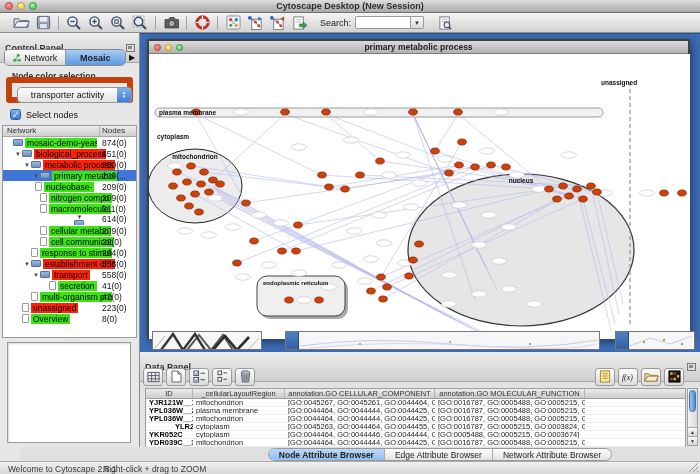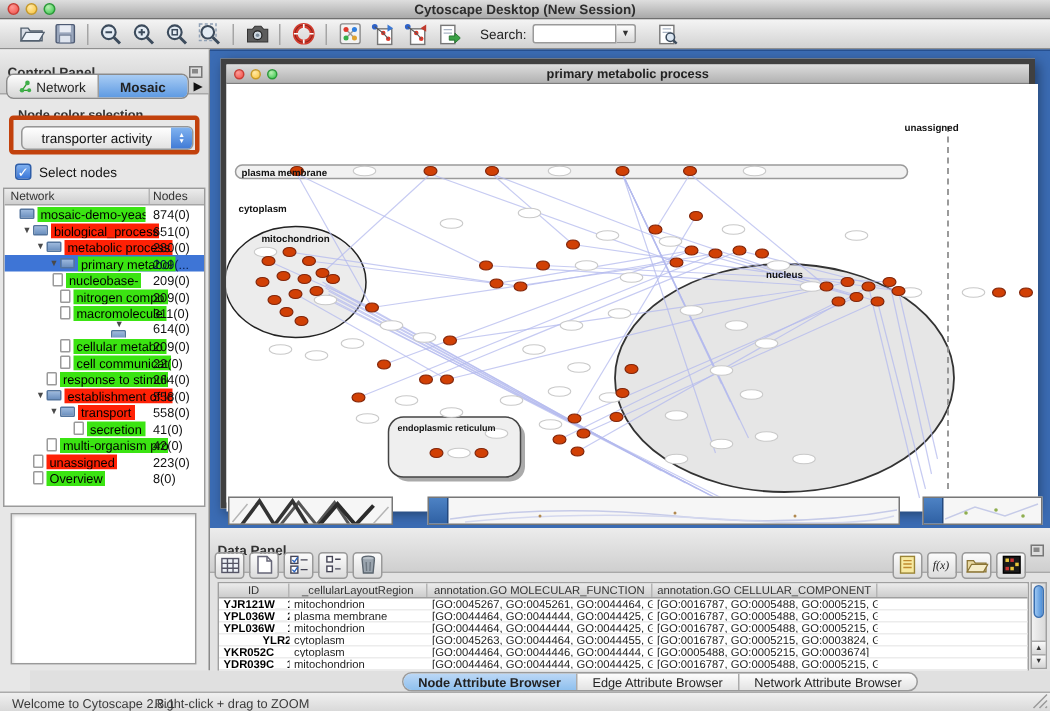--- a/index.html
+++ b/index.html
@@ -43,21 +43,21 @@
   .float-ic:before { content:""; position:absolute; left:1px; top:1px; width:4px; height:3px; background:#888; }
 
   #cp-tabs { position:absolute; left:4px; top:16px; width:122px; height:17px;
     border:1px solid #8b8b8b; border-radius:5px; overflow:hidden; display:flex; background:#e3e3e3; }
   .cp-tab { flex:1; display:flex; align-items:center; justify-content:center; gap:3px;
     font-size:9px; color:#222; background:linear-gradient(#fdfdfd,#d6d6d6); border-right:1px solid #9b9b9b; }
   .cp-tab.sel { background:linear-gradient(#a8ccf4,#5e9ae2); font-weight:bold; border-right:none; }
   #cp-tab-arrow { position:absolute; left:129px; top:20px; font-size:8px; color:#111; }
 
   .group { position:absolute; left:6px; top:44px; width:127px; height:26px;
-    border:3px solid #c2410c; border-radius:3px; }
+    border:6px solid #c2410c; border-radius:3px; }
   .group-label { position:absolute; left:9px; top:38px; font-size:8.5px; font-weight:bold;
     color:#333; background:#e7e7e7; padding:0 3px; }
   .combo { position:absolute; left:5px; top:4px; width:115px; height:16px; border:1px solid #969696;
     border-radius:4px; background:linear-gradient(#ffffff,#e2e2e2); display:flex; align-items:center; overflow:hidden; }
   .combo .cval { flex:1; font-size:9px; color:#111; text-align:center; }
   .combo .cstep { width:14px; height:16px; background:linear-gradient(#85b7f2,#3c77d4);
     display:flex; flex-direction:column; align-items:center; justify-content:center; color:#fff; font-size:4.5px; line-height:4px; }
 
   #cp-check-row { position:absolute; left:10px; top:76px; display:flex; align-items:center; gap:5px; }
   .chk { width:11px; height:11px; border-radius:2.5px; background:linear-gradient(#7fb0ef,#3a76d8);
@@ -82,21 +82,21 @@
   .tnodes { position:absolute; left:99px; color:#111; }
   .trow.sel .tnodes { color:#041c4a; }
 
   #birdseye { position:absolute; left:7px; top:309px; width:124px; height:101px;
     background:#fff; border:1px solid #9a9a9a; box-shadow:inset 1px 1px 2px rgba(0,0,0,.15); }
 
   
   #desktop { position:absolute; left:140px; top:33px; width:560px; height:319px;
     background:#3b6cb4; border-top:1px solid #27508f; overflow:hidden; }
   #net-window { position:absolute; left:7px; top:5px; width:543px; height:300px;
-    background:#fff; border:4px solid #404040; box-shadow:2px 3px 8px rgba(0,0,0,.45); }
+    background:#fff; border:2px solid #404040; box-shadow:2px 3px 8px rgba(0,0,0,.45); }
   #net-titlebar { height:13px; background:linear-gradient(#dcdcdc,#b2b2b2); border-bottom:1px solid #7d7d7d;
     display:flex; align-items:center; position:relative; }
   #net-titlebar .title { position:absolute; left:0; right:0; text-align:center; font-size:8.5px; font-weight:bold; color:#222; }
   #net-canvas { position:absolute; left:0; top:13px; width:541px; height:285px; background:#fff; }
 
   .peek { position:absolute; height:19px; top:297px; background:#f6f6f6; border:1px solid #777; overflow:hidden; }
   .peek .bluecap { position:absolute; left:0; top:0; width:13px; height:19px; background:linear-gradient(#4d82c4,#2c5da0); border-right:1px solid #24497e; }
 
   
   #data-panel { position:absolute; left:140px; top:352px; width:560px; height:95px; background:#e2e2e2; }
@@ -699,22 +699,22 @@
               <rect x="2.5" y="8.5" width="2.5" height="2.5" fill="#c33"></rect>
               <rect x="6" y="8.5" width="2.5" height="2.5" fill="#e8c53a"></rect>
             </svg>
         </div>
       </div>
     </div>
     <div id="dp-table">
       <div id="dp-thead">
           <div class="dpth" style="width: 47px;">ID</div>
           <div class="dpth" style="width: 92px;">_cellularLayoutRegion</div>
+          <div class="dpth" style="width: 150px;">annotation.GO CELLULAR_COMPONENT</div>
           <div class="dpth" style="width: 150px;">annotation.GO MOLECULAR_FUNCTION</div>
-          <div class="dpth" style="width: 150px;">annotation.GO CELLULAR_COMPONENT</div>
           <div class="dpth fill"></div>
         </div>
       <div>
           <div class="dprow">
             <div class="dptd idc" style="width: 47px;">YJR121W__1</div>
             <div class="dptd" style="width: 92px;">mitochondrion</div>
             <div class="dptd" style="width: 150px;">[GO:0045267, GO:0045261, GO:0044464, G...</div>
             <div class="dptd" style="width: 150px;">[GO:0016787, GO:0005488, GO:0005215, G...</div>
           </div>
           <div class="dprow">

